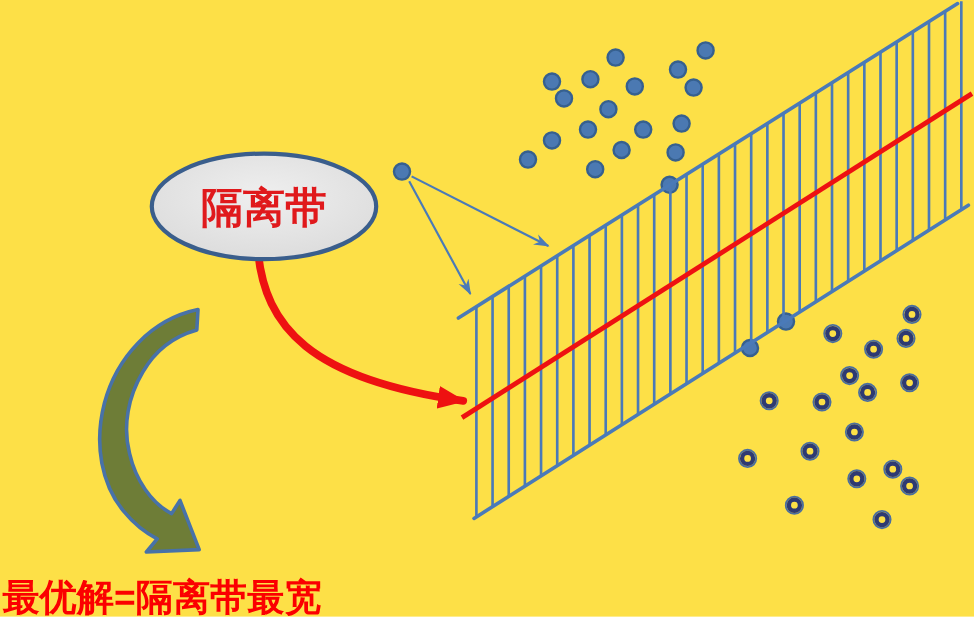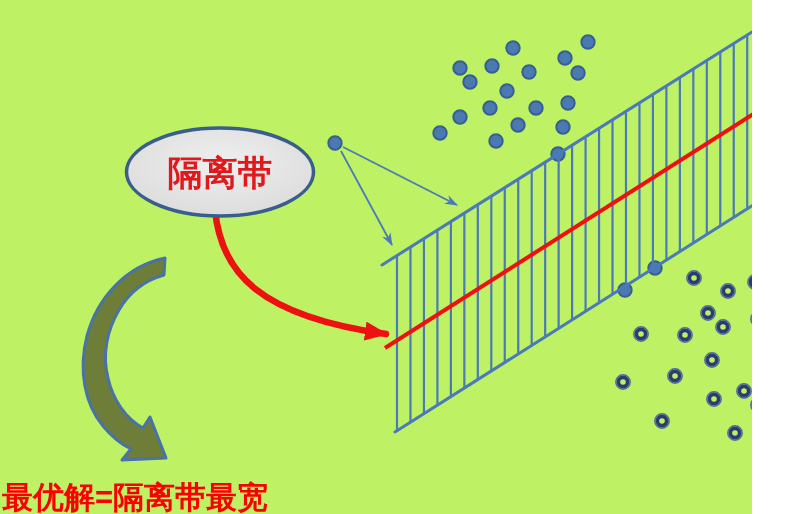--- a/index.html
+++ b/index.html
@@ -1,17 +1,17 @@
 <!DOCTYPE html>
 <html style="--line_blue: #4a7ab8; --dot_fill: #4b79b2; --dot_stroke: #36608f; --ring_dark: #2e3a72; --ring_halo: #4a6ea0; --red: #ee1111; --caption_red: #fb0000; --label_red: #e0191c; --ellipse_fill_inner: #efefef; --ellipse_fill_outer: #d8d8d8; --ellipse_stroke: #3a5e8c; --green_fill: #6e7d37; --green_stroke: #4872a8;"><head>
 <meta charset="utf-8">
 <style>
   html,body{margin:0;padding:0;background:#ffffff;}
   .canvas{
-    position:relative;width:752px;height:514px;overflow:hidden;background:#bef264;
+    position:relative;width:812px;height:514px;overflow:hidden;background:#fde047;
     font-family:"Liberation Sans","DejaVu Sans",sans-serif;
   }
   svg{position:absolute;left:0;top:0;}
   .hatch{stroke:var(--line_blue);stroke-width:2.2;fill:none;}
   .edge{stroke:var(--line_blue);stroke-width:3;fill:none;stroke-linecap:round;}
   .center-line{stroke:var(--red);stroke-width:4;fill:none;}
   .dot{fill:var(--dot_fill);stroke:var(--dot_stroke);stroke-width:2;}
   .ring-dark{fill:none;stroke:var(--ring_dark);stroke-width:3.6;}
   .ring-halo{fill:none;stroke:var(--ring_halo);stroke-width:1.5;}
   .pointer{stroke:var(--line_blue);stroke-width:1.8;fill:none;}

